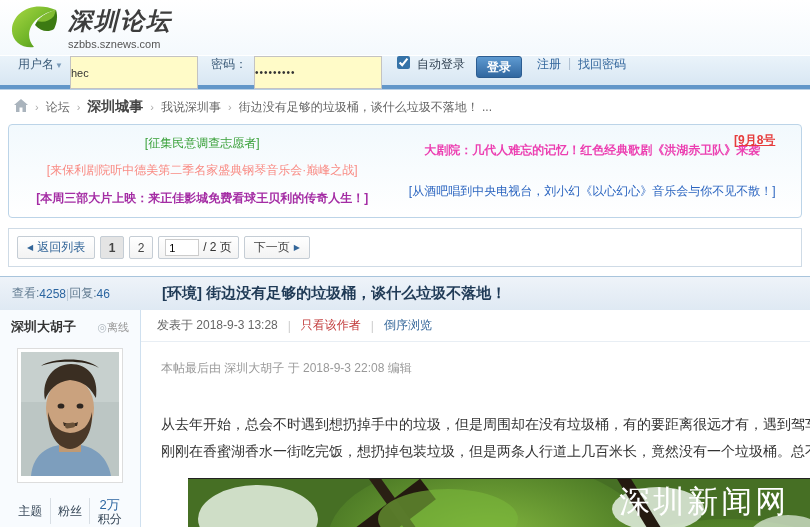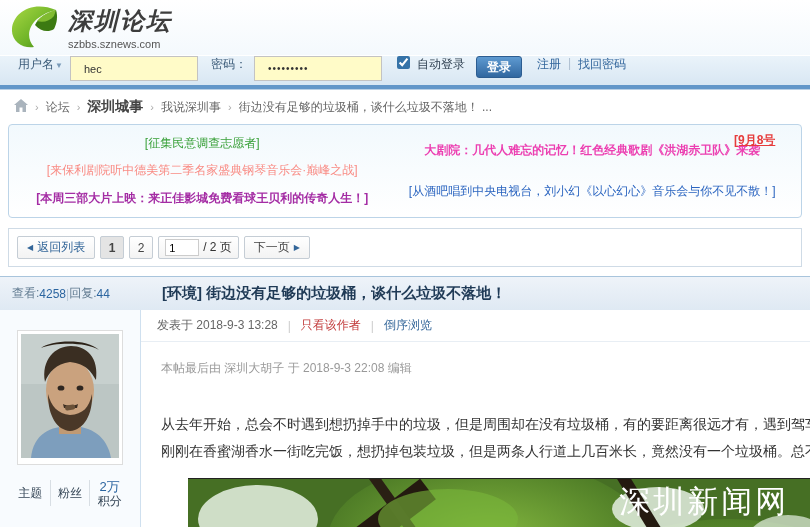--- a/index.html
+++ b/index.html
@@ -15,22 +15,22 @@
   .logo-text .cn { font-size:24px; font-weight:bold; color:#3d3d3d; letter-spacing:2px; font-style:italic; }
   .logo-text .en { font-size:11px; color:#555; margin-top:1px; }
   
   .loginbar {
     height:30px; display:flex; align-items:flex-start; gap:7px; padding-left:18px;
     background:linear-gradient(#eaf3fa,#d8e7f3); border-top:1px solid #fff;
   }
   .loginbar label { color:#3a5a78; }
   .caret { font-size:8px; color:#7a9ab8; margin-left:1px; }
   .txt-input {
-    width:128px; height:25px; border:1px solid #c3c3c3; background:#fffbc8;
-    font-size:11px; padding:0 13px; color:#333; font-family:inherit;
+    width:128px; height:33px; border:1px solid #c3c3c3; background:#fffbc8;
+    font-size:11px; padding:0 0; color:#333; font-family:inherit;
   }
   .pwd { letter-spacing:1px; font-size:10px; }
   .chk { width:13px; height:13px; accent-color:#3673a8; }
   .login-btn {
     min-width:46px; height:22px; border:1px solid #2c5d91; border-radius:3px;
     background:linear-gradient(#5e9ad1,#31679f); color:#fff; font-weight:bold;
     font-size:12px; cursor:pointer; padding:0 8px; margin-left:4px; font-family:inherit;
   }
   .loginbar a { color:#33669c; text-decoration:none; }
   .vsep { color:#aebfd0; }
@@ -186,27 +186,31 @@
     <span class="pg-arrow">▶</span>
   </a>
 </div>
 
 <div class="thread-head">
   <div class="th-stats">
     <span class="lbl">查看:</span>
     <span class="num">4258</span>
     <span class="bar">|</span>
     <span class="lbl">回复:</span>
-    <span class="num">44</span>
+    <span class="num">46</span>
   </div>
   <div class="th-title">[环境] 街边没有足够的垃圾桶，谈什么垃圾不落地！</div>
 </div>
 
 <div class="main">
   <div class="sidebar">
+    <div class="side-top">
+      <a href="#" class="uname" style="text-decoration:none;color:#333;">深圳大胡子</a>
+      <span class="ustatus"><span class="dot">◎</span><span>离线</span></span>
+    </div>
     <div class="avatar-frame">
       <svg width="98" height="124" viewBox="0 0 98 124">
         <rect width="98" height="124" fill="#bcc6c4"></rect>
         <rect y="0" width="98" height="50" fill="#c7d0ce"></rect>
         <path d="M10,124 C12,100 30,92 49,92 C70,92 86,102 90,124 Z" fill="#7d9ebd"></path>
         <path d="M38,84 L60,84 L60,100 L38,100 Z" fill="#c09a74"></path>
         <ellipse cx="49" cy="56" rx="24" ry="30" fill="#caa27e"></ellipse>
         <path d="M24,48 C20,26 34,12 50,12 C66,12 78,24 75,46 C70,38 66,30 49,28 C35,30 28,38 24,48 Z" fill="#3a2e22"></path>
         <path d="M27,60 C27,82 36,96 49,97 C63,96 72,80 71,60 C68,74 62,80 49,81 C37,80 30,72 27,60 Z" fill="#4a3828"></path>
         <ellipse cx="40" cy="54" rx="3.4" ry="2.6" fill="#2e2620"></ellipse>

